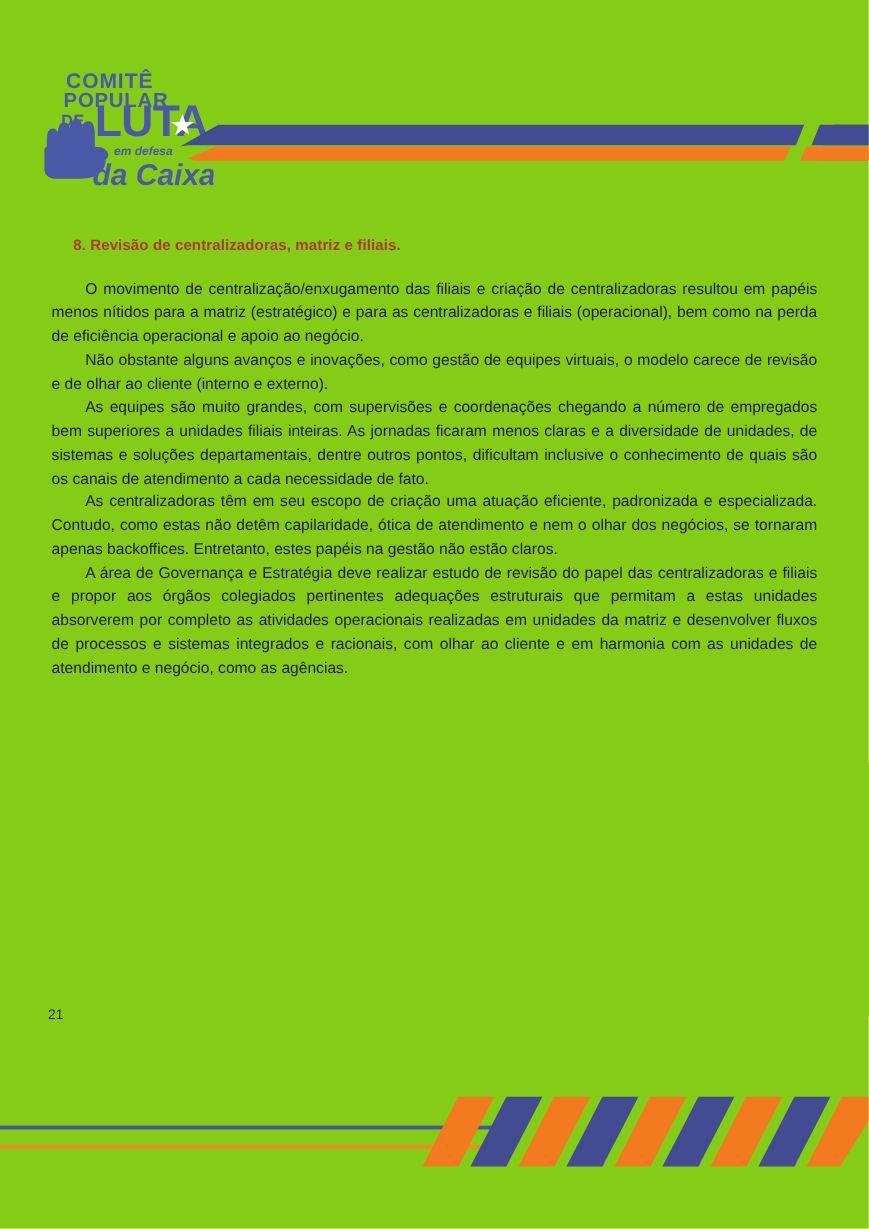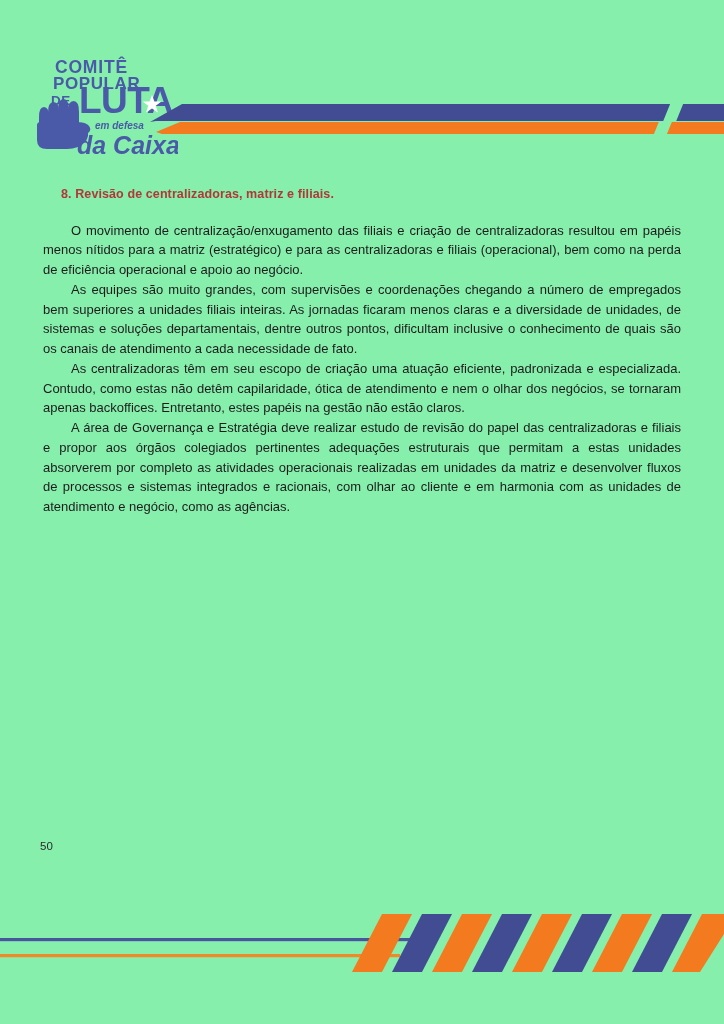--- a/index.html
+++ b/index.html
@@ -13,21 +13,21 @@
     height: 1024px;
     position: relative;
     overflow: hidden;
     font-family: "Liberation Sans", sans-serif;
     color: #1a1a1a;
   }
 
   .page {
     position: absolute;
     inset: 0;
-    background: #86efac;
+    background: #84cc16;
   }
 
   
   .header {
     position: absolute;
     top: 0;
     left: 0;
     width: 724px;
     height: 180px;
   }
@@ -55,21 +55,21 @@
     position: absolute;
     left: 43px;
     top: 186px;
     width: 638px;
   }
 
   .section-heading {
     color: #b03838;
     font-size: 12.5px;
     font-weight: bold;
-    margin: 1px 0 18px 18px;
+    margin: 11px 0 18px 18px;
     letter-spacing: 0.1px;
     line-height: 1.25;
   }
 
   p.body-text {
     margin: 0;
     font-size: 13px;
     line-height: 1.52;
     text-align: justify;
     text-indent: 28px;
@@ -152,26 +152,27 @@
         <polygon points="541,30 574,30 574,42 532,42" fill="#f47a20"></polygon>
       </svg>
     </div>
   </div>
 
   <div class="content">
 
     <h2 class="section-heading">8. Revisão de centralizadoras, matriz e filiais.</h2>
 
     <p class="body-text">O movimento de centralização/enxugamento das filiais e criação de centralizadoras resultou em papéis menos nítidos para a matriz (estratégico) e para as centralizadoras e filiais (operacional), bem como na perda de eficiência operacional e apoio ao negócio.</p>
+    <p class="body-text">Não obstante alguns avanços e inovações, como gestão de equipes virtuais, o modelo carece de revisão e de olhar ao cliente (interno e externo).</p>
     <p class="body-text">As equipes são muito grandes, com supervisões e coordenações chegando a número de empregados bem superiores a unidades filiais inteiras. As jornadas ficaram menos claras e a diversidade de unidades, de sistemas e soluções departamentais, dentre outros pontos, dificultam inclusive o conhecimento de quais são os canais de atendimento a cada necessidade de fato.</p>
     <p class="body-text">As centralizadoras têm em seu escopo de criação uma atuação eficiente, padronizada e especializada. Contudo, como estas não detêm capilaridade, ótica de atendimento e nem o olhar dos negócios, se tornaram apenas backoffices. Entretanto, estes papéis na gestão não estão claros.</p>
     <p class="body-text">A área de Governança e Estratégia deve realizar estudo de revisão do papel das centralizadoras e filiais e propor aos órgãos colegiados pertinentes adequações estruturais que permitam a estas unidades absorverem por completo as atividades operacionais realizadas em unidades da matriz e desenvolver fluxos de processos e sistemas integrados e racionais, com olhar ao cliente e em harmonia com as unidades de atendimento e negócio, como as agências.</p>
   </div>
 
-  <div class="page-number">50</div>
+  <div class="page-number">21</div>
 
   <div class="footer">
     <svg width="724" height="80" viewBox="0 0 724 80" xmlns="http://www.w3.org/2000/svg">
 
       <rect x="0" y="38" width="430" height="3.2" fill="#4a55a0"></rect>
       <rect x="0" y="54" width="400" height="3.2" fill="#f08a28"></rect>
 
       <g>
         <polygon points="352,72 382,14 412,14 382,72" fill="#f47a20"></polygon>
         <polygon points="392,72 422,14 452,14 422,72" fill="#424c93"></polygon>

